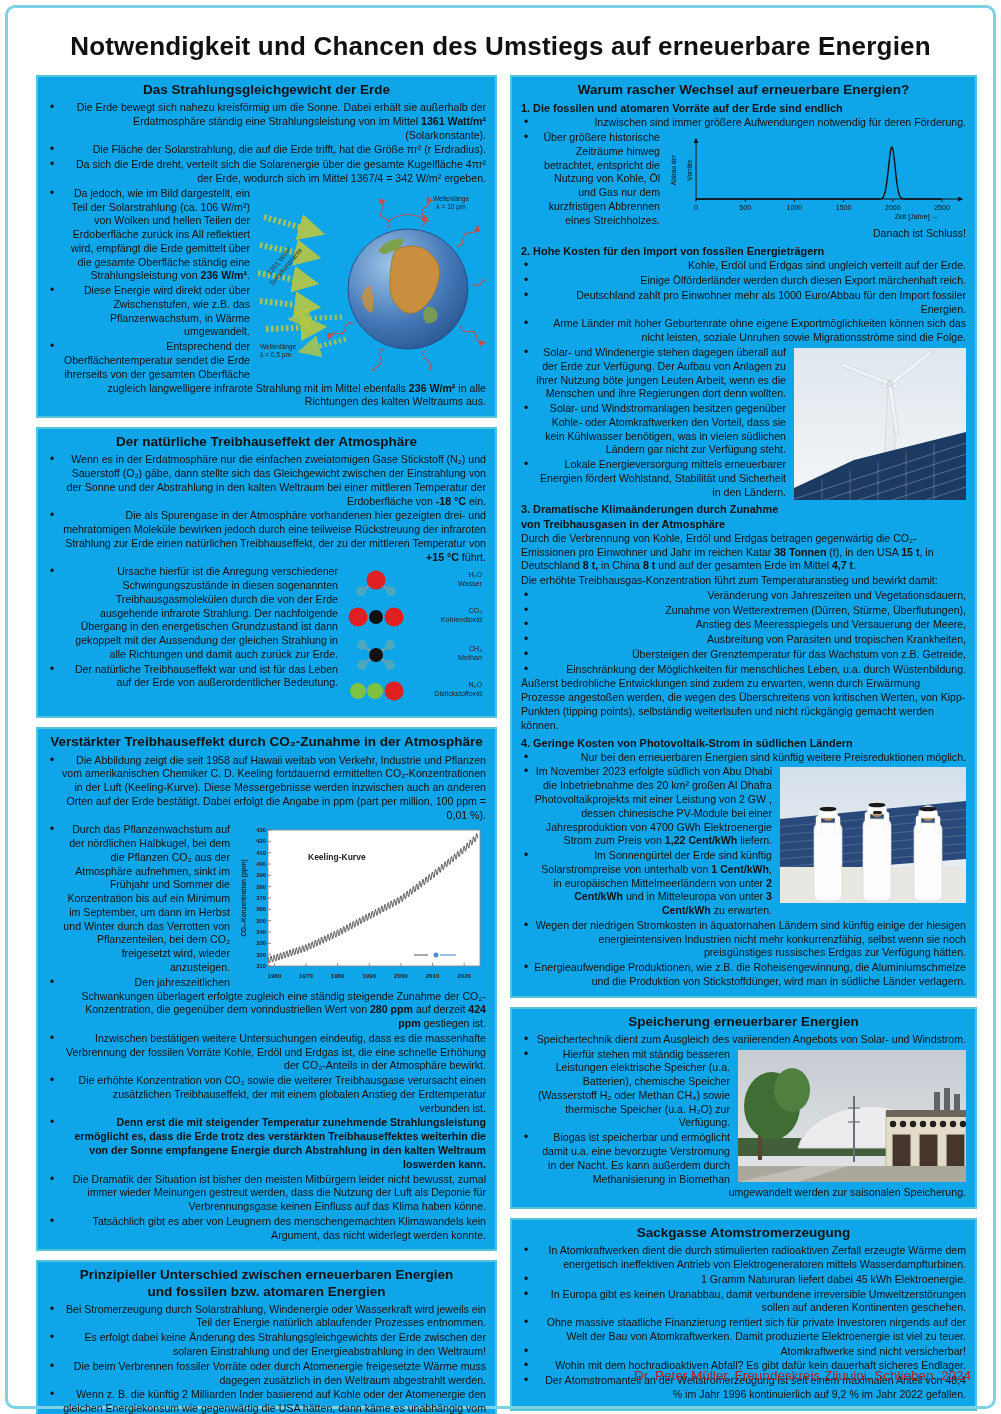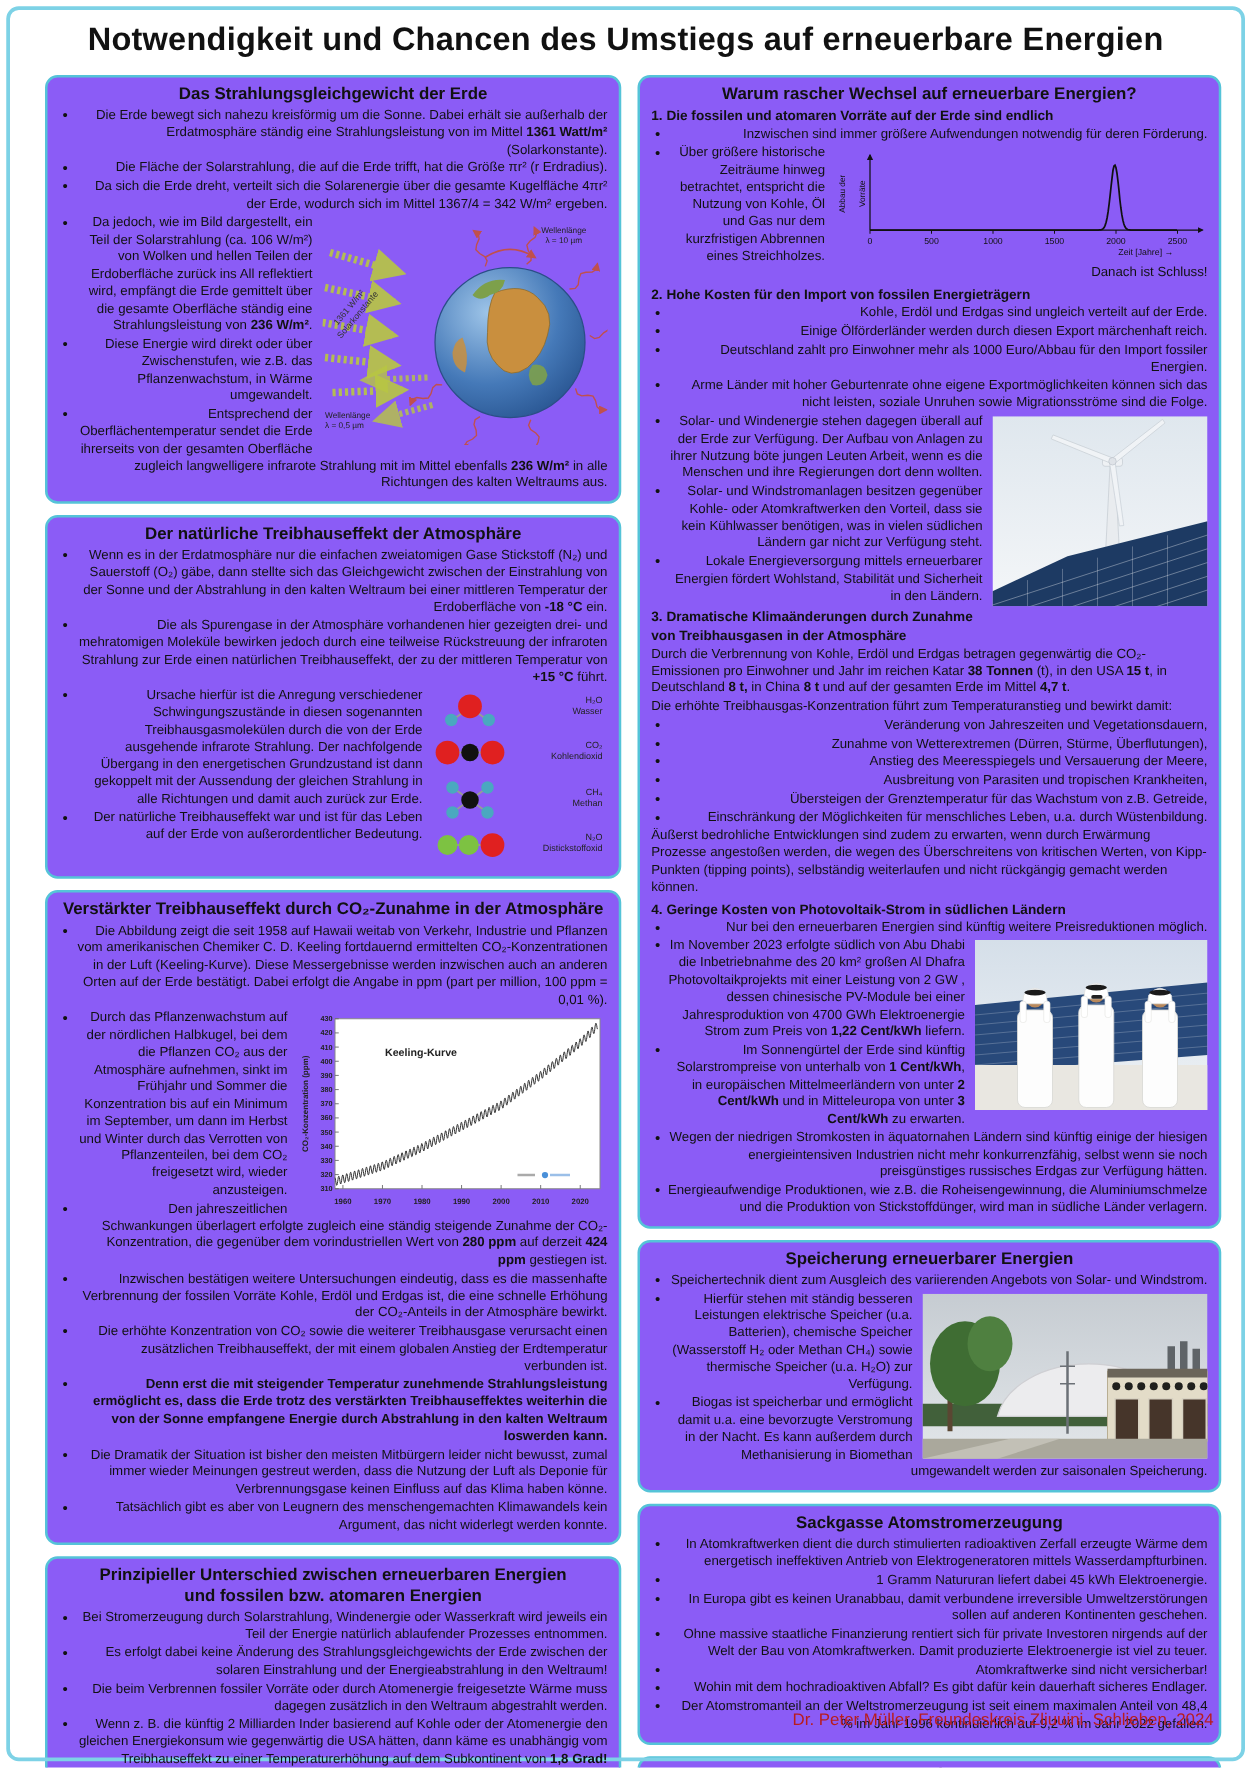--- a/index.html
+++ b/index.html
@@ -1,25 +1,25 @@
 <!DOCTYPE html>
 <html><head>
 <meta charset="utf-8">
 <style>
   *{margin:0;padding:0;box-sizing:border-box}
   html,body{width:1001px;height:1414px}
   body{background:#fff;font-family:"Liberation Sans",sans-serif;color:#111;position:relative;overflow:hidden}
   svg text{font-family:"Liberation Sans",sans-serif}
   .frame{position:absolute;inset:5px;border:3px solid #7dd2e6;border-radius:10px;pointer-events:none}
-  .title{text-align:center;padding-top:16px;font-size:26px;font-weight:bold;letter-spacing:.2px}
+  .title{text-align:center;padding-top:31px;font-size:26px;font-weight:bold;letter-spacing:.2px}
   .cols{display:flex;gap:13px;padding:13px 0 0 36px;align-items:flex-start}
   .col{display:flex;flex-direction:column}
   #col-left{width:461px}
   #col-right{width:467px}
-  .section{border:2px solid #55c3d8;border-radius:10px;padding:5px 9px 6px;margin-bottom:9px;background:#8b5cf6;width:100%}
+  .section{border:2px solid #55c3d8;border-radius:0;padding:5px 9px 6px;margin-bottom:9px;background:#0ea5e9;width:100%}
   .section::after{content:"";display:block;clear:both}
   .sec-title{text-align:center;font-weight:bold;font-size:13.5px;line-height:1.2;margin-bottom:3px}
   .bullet{position:relative;padding-left:13px;font-size:10.6px;line-height:1.3;margin-bottom:1px;text-align:right}
   .bullet::before{content:"\2022";position:absolute;left:3px;top:-1px;font-size:12px}
   .para{font-size:10.6px;line-height:1.3;margin-bottom:1px}
   .subhead{font-weight:bold;font-size:10.9px;line-height:1.3;margin:3px 0 1px}
   .figure{float:right;margin:2px 0 3px 8px}
   .footer{position:absolute;right:30px;top:1368px;font-size:13.5px;color:#b91c1c}
 </style>
 </head>

